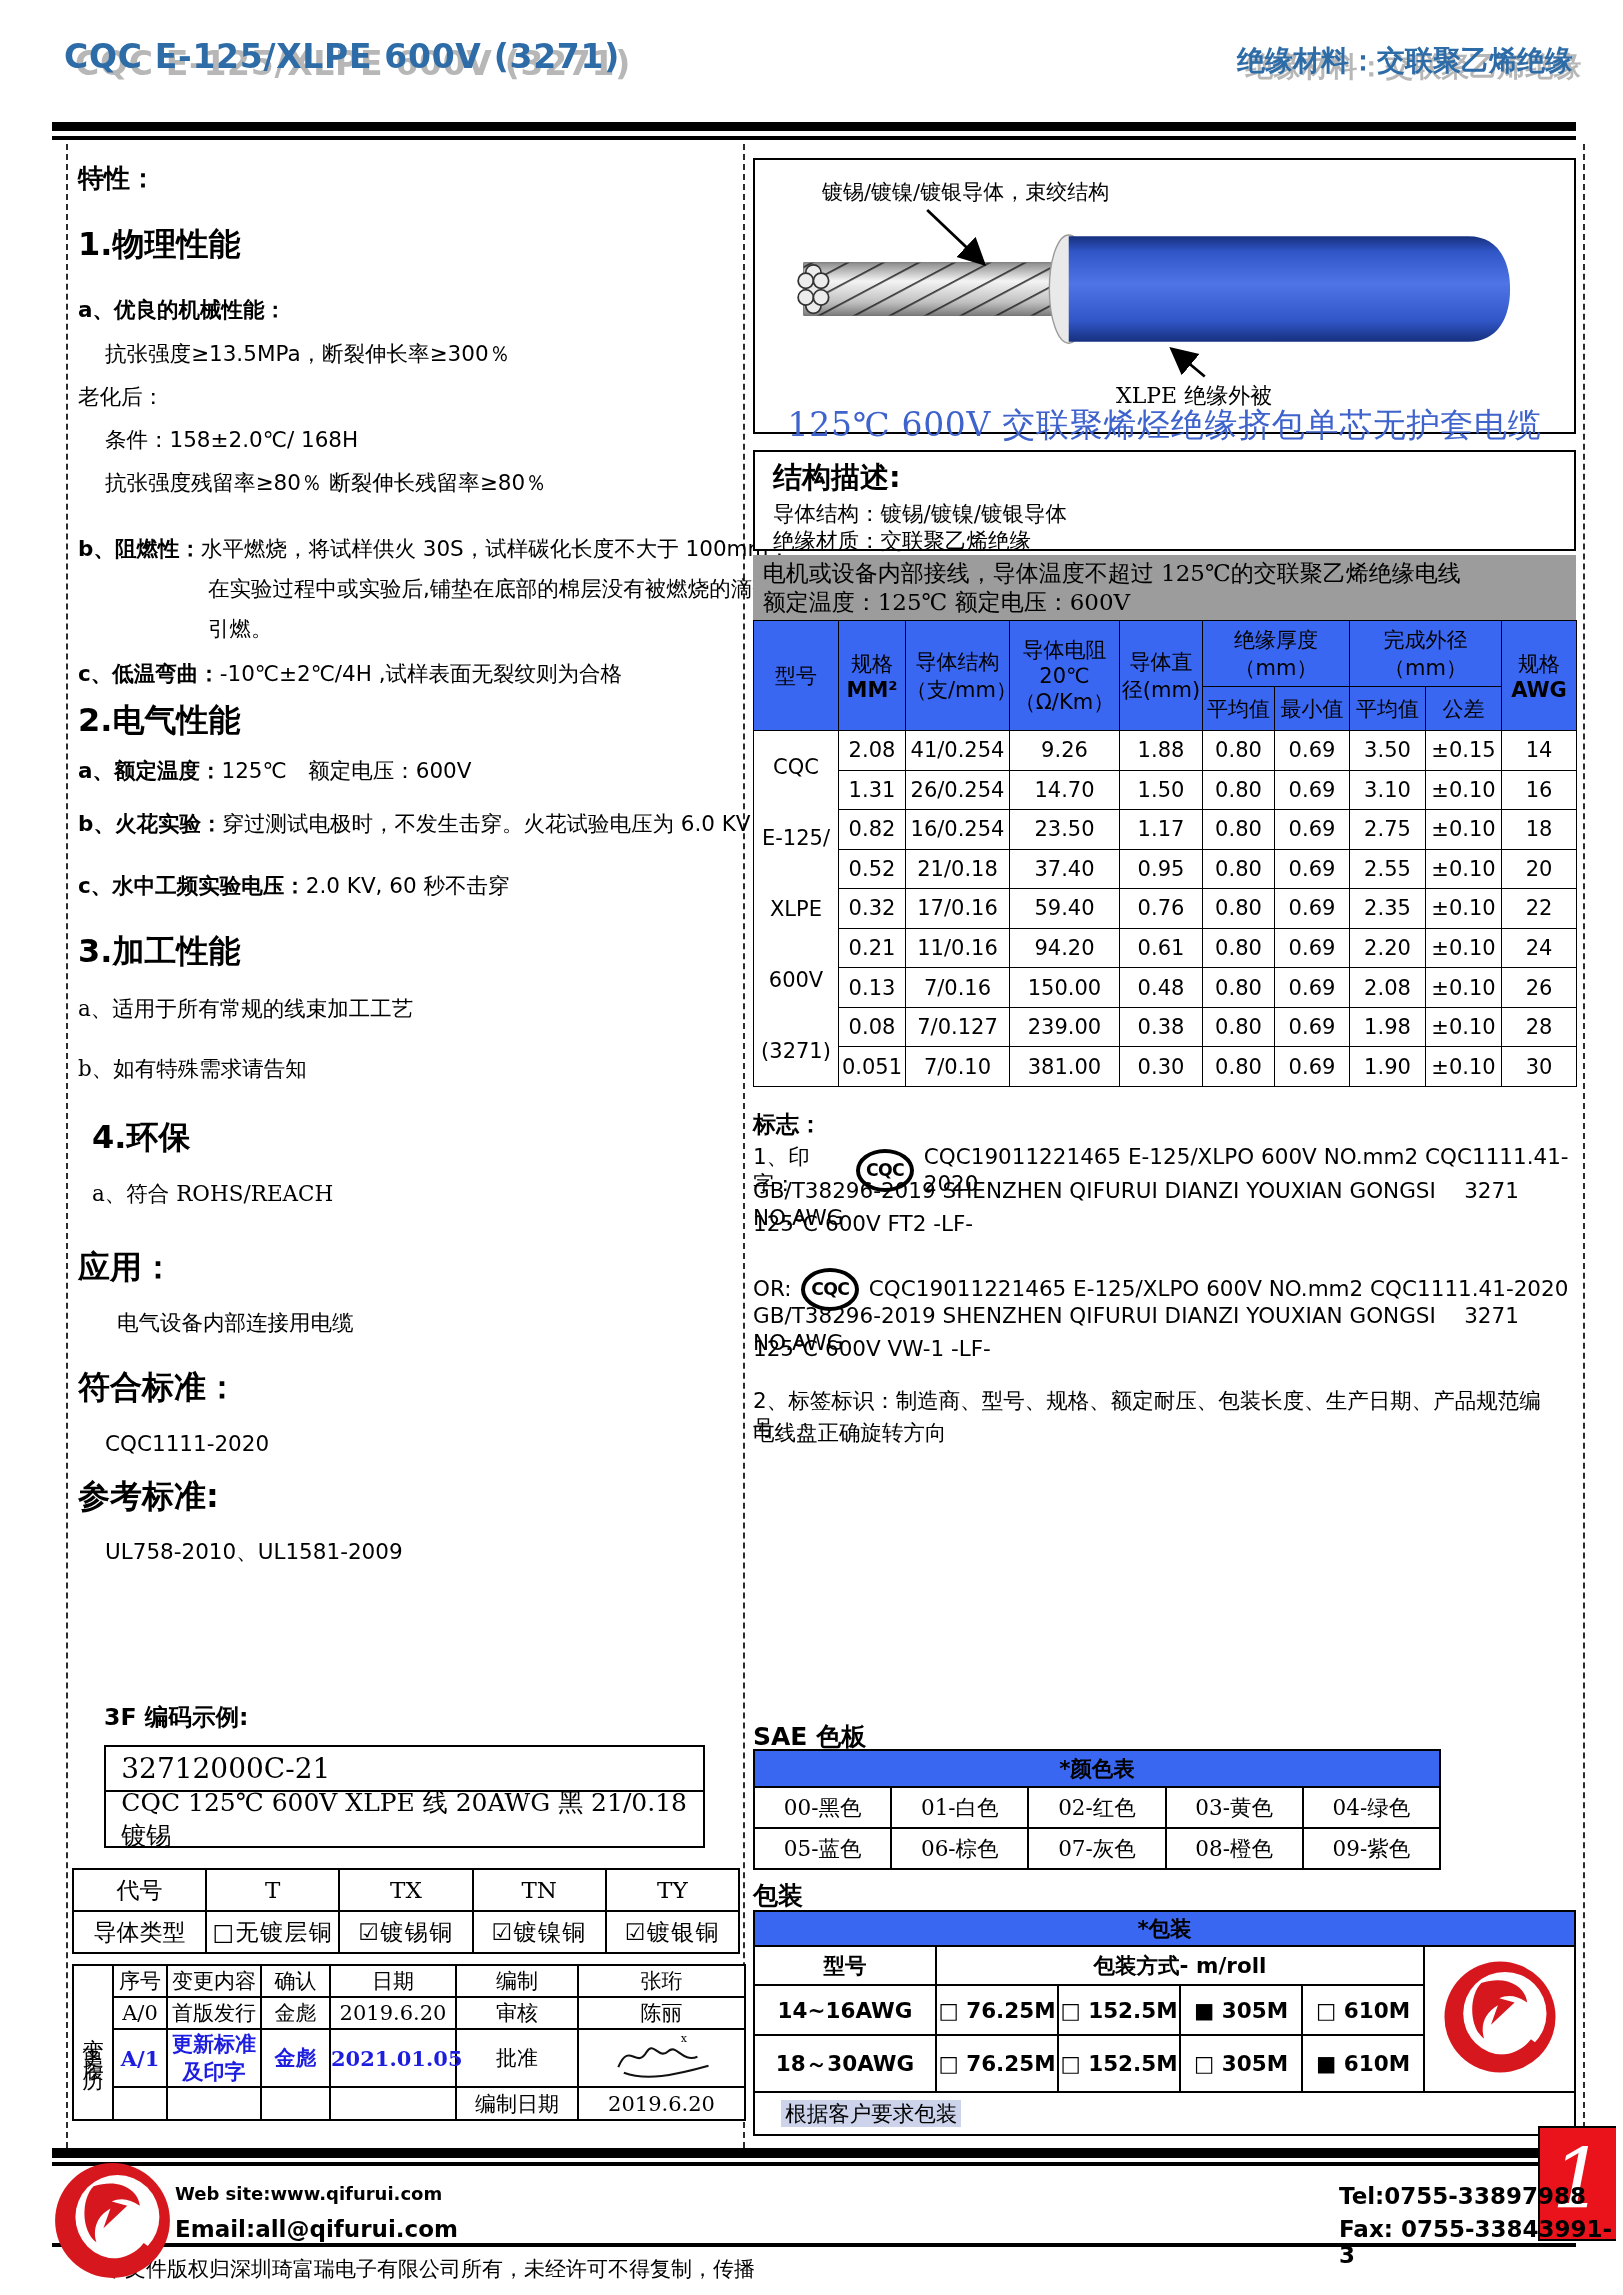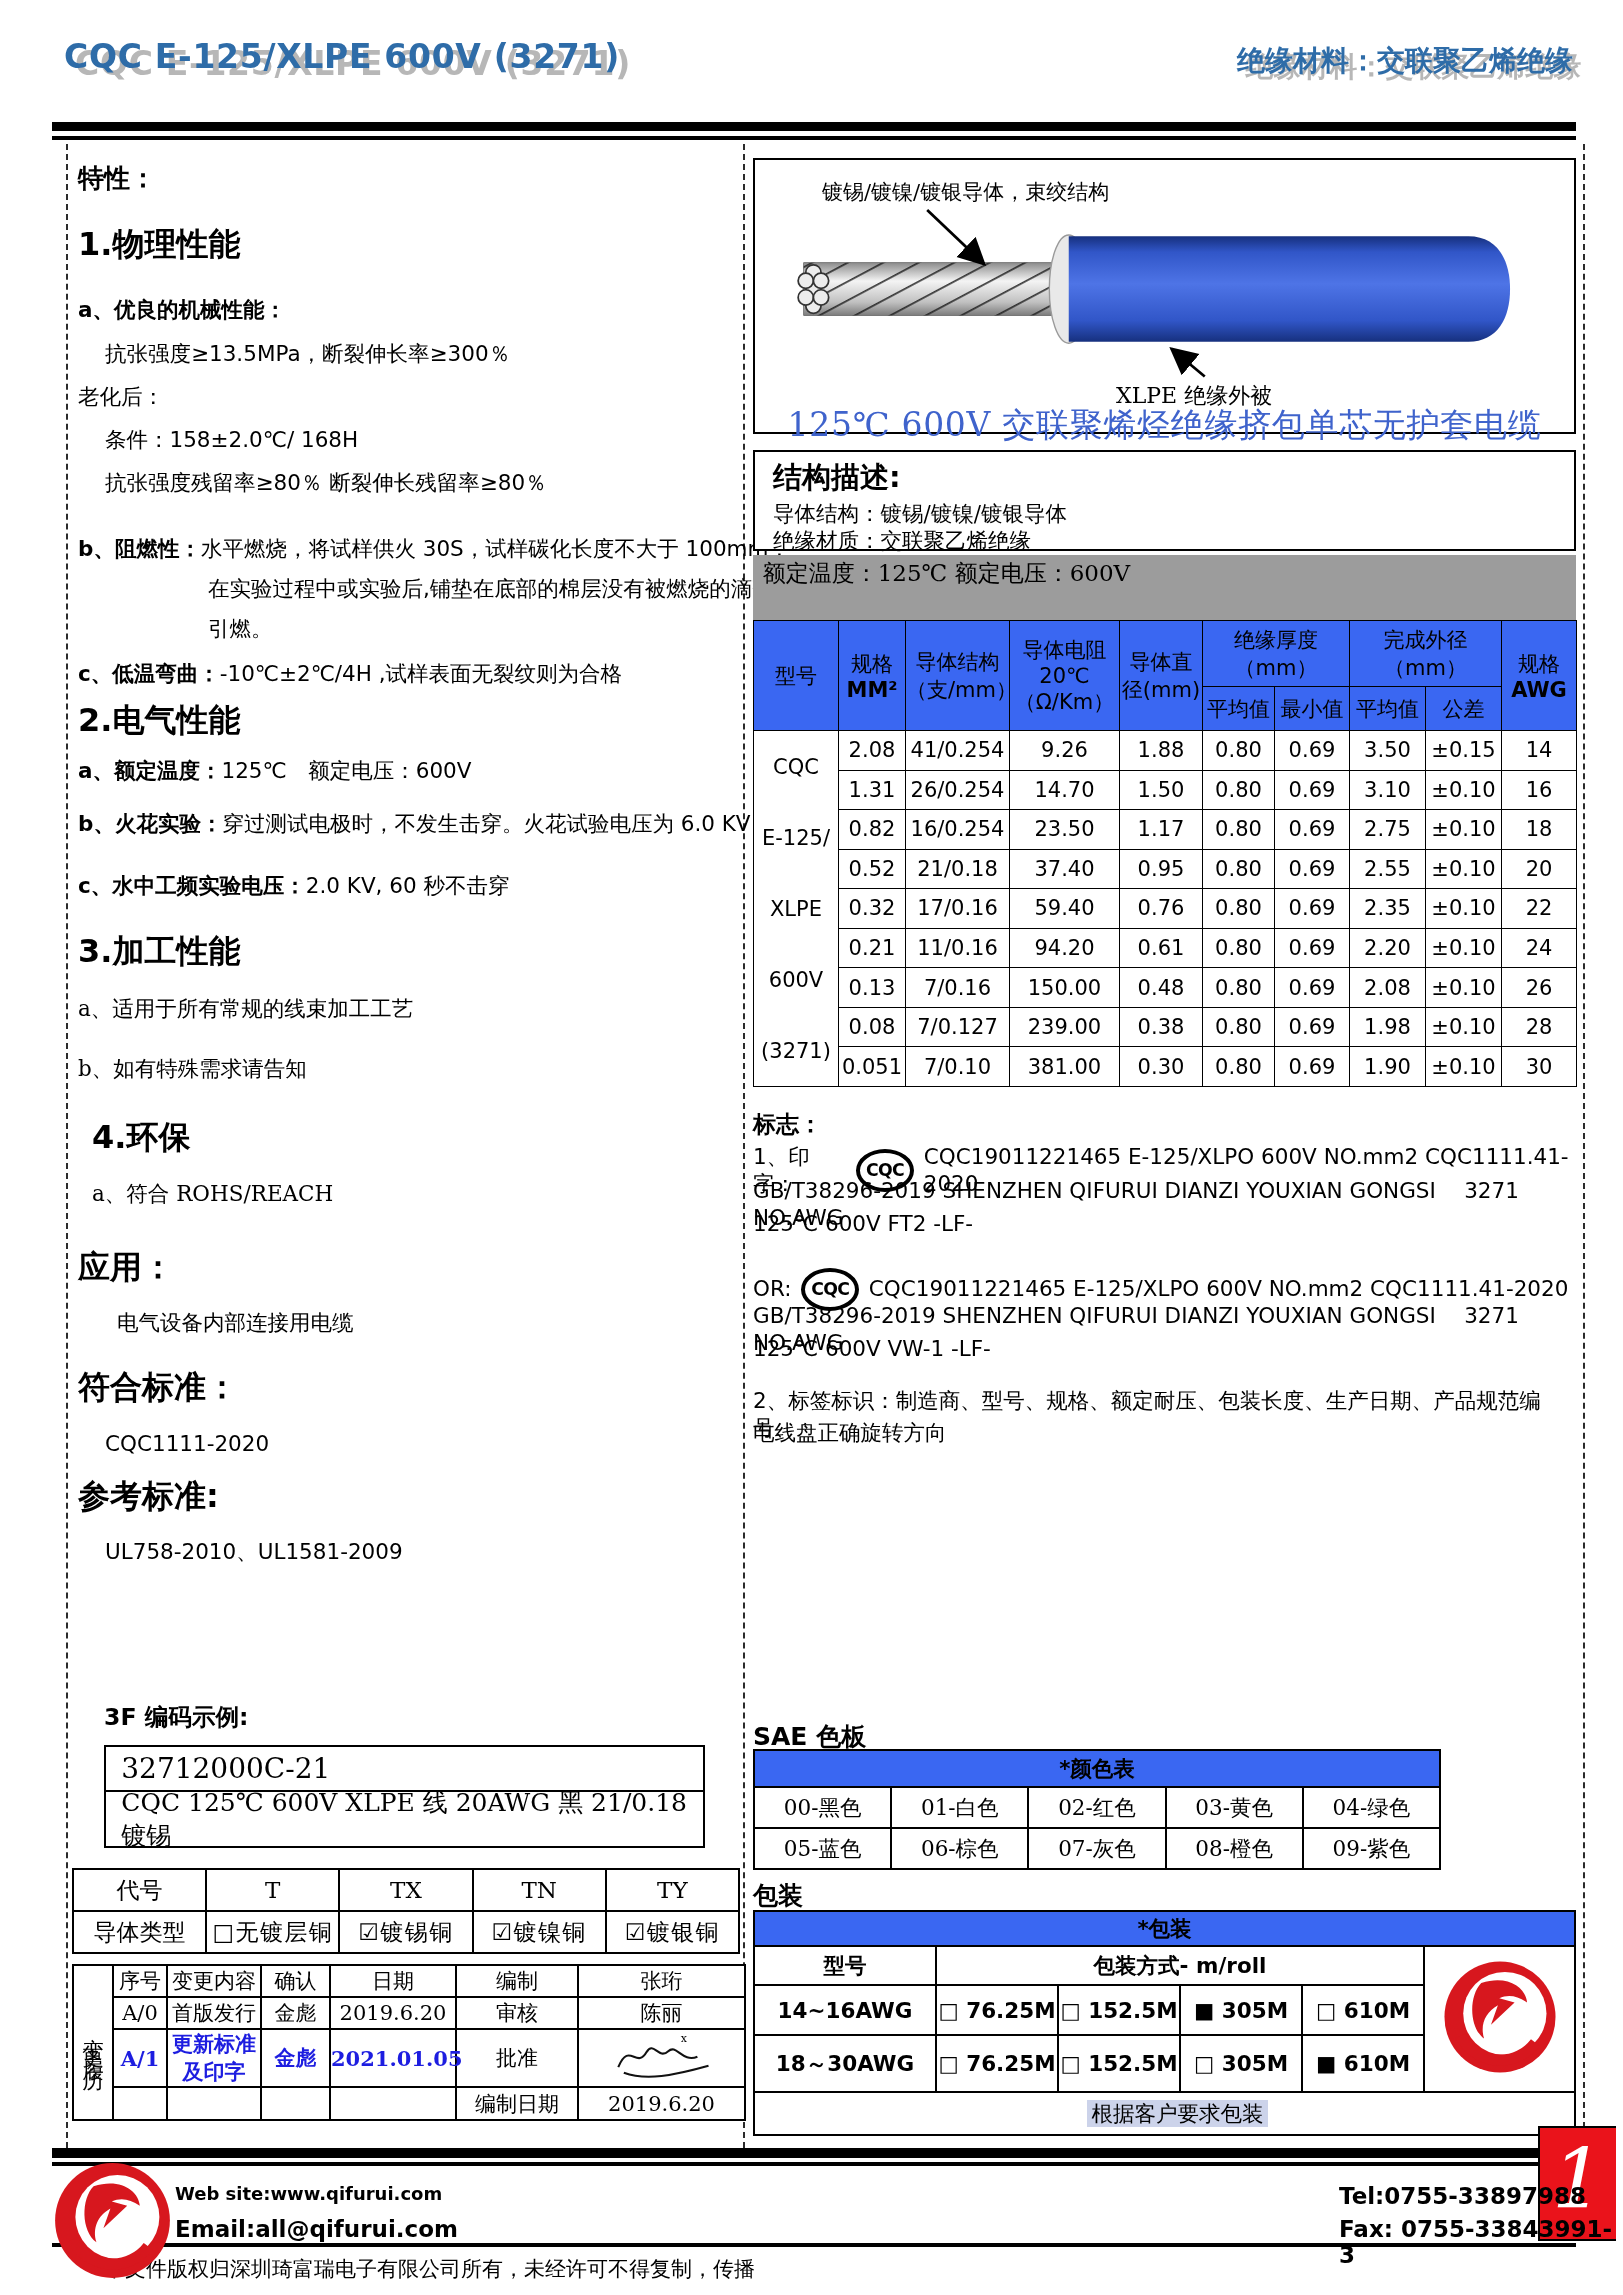--- a/index.html
+++ b/index.html
@@ -237,20 +237,21 @@
     <div class="abs sr" style="left:0;top:243px;width:100%;text-align:center;font-size:33px;color:#3f63cc;letter-spacing:0.7px">125℃  600V 交联聚烯烃绝缘挤包单芯无护套电缆</div>
   </div>
 
   <div class="box" style="left:753px;top:450px;width:823px;height:101px">
     <div class="abs" style="left:18px;top:5.6px;font-size:29px;font-weight:bold">结构描述:</div>
     <div class="abs sr" style="left:18px;top:47px;font-size:21.5px">导体结构：镀锡/镀镍/镀银导体</div>
     <div class="abs sr" style="left:18px;top:74px;font-size:21.5px">绝缘材质：交联聚乙烯绝缘</div>
   </div>
 
   <div class="banner sr">
+    <div>电机或设备内部接线，导体温度不超过 125℃的交联聚乙烯绝缘电线</div>
     <div>额定温度：125℃  额定电压：600V</div>
   </div>
 
   <table id="spec">
     <colgroup>
       <col style="width:85px">
         <col style="width:67px">
         <col style="width:104px">
         <col style="width:110px">
       <col style="width:83px">
@@ -494,21 +495,21 @@
       <td class="b">□  610M</td>
     </tr>
     <tr style="height:57px">
       <td class="b">18～30AWG</td>
       <td class="b">□  76.25M</td>
       <td class="b">□  152.5M</td>
       <td class="b">□  305M</td>
       <td class="b">■  610M</td>
     </tr>
     <tr style="height:43px">
-      <td colspan="6" style="text-align:center;padding-left:26px">
+      <td colspan="6" style="text-align:left;padding-left:26px">
         <span class="notechip sr">根据客户要求包装</span>
       </td>
     </tr>
   </tbody>
     </table>
 </div>
 
 <div class="rule" style="top:2148px;height:9.7px"></div>
 <div class="rule" style="top:2162px;height:4.2px"></div>
 

